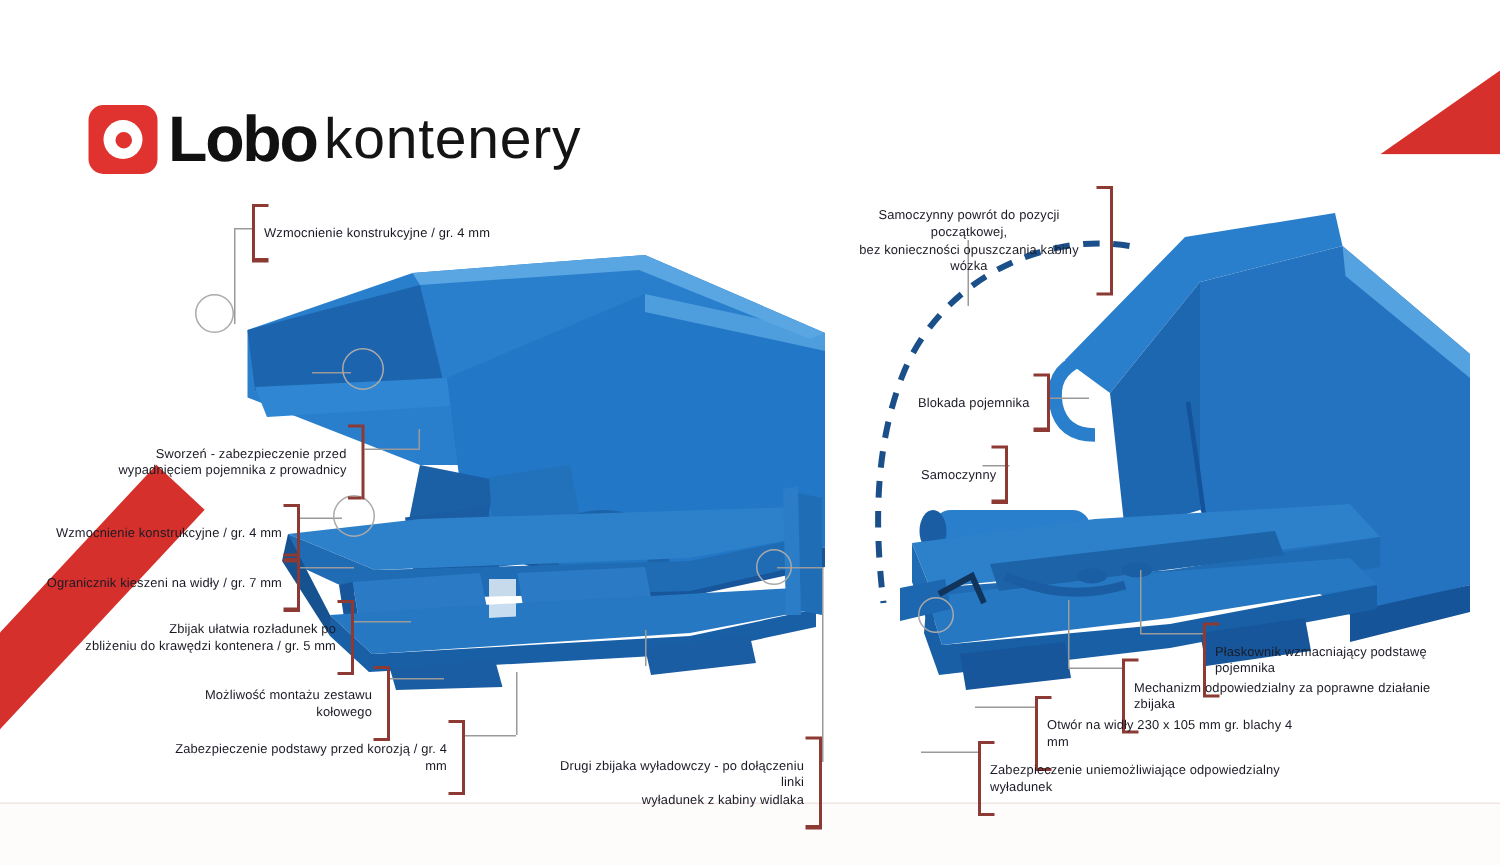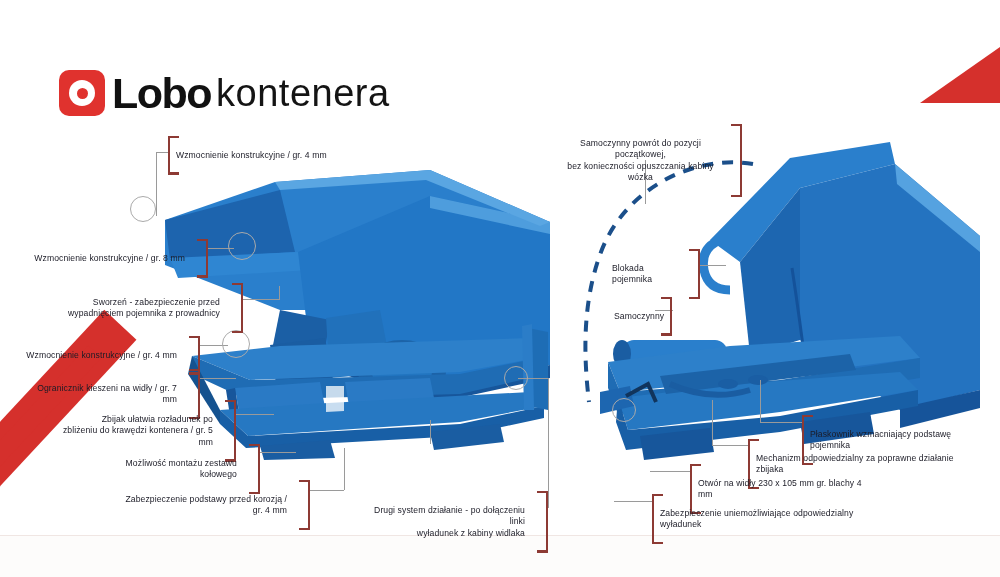--- a/index.html
+++ b/index.html
@@ -71,21 +71,21 @@
   
   .callout {
     position: absolute;
     font-size: 8.6px;
     color: #1b1b26;
     line-height: 11.5px;
     white-space: pre-line;
     letter-spacing: 0.1px;
   }
   .callout .txt { display: block; padding: 2px 6px; }
-  .callout.br { border-right: 2.2px solid #8d3a34; padding-right: 15px; }
+  .callout.br { border-right: 2.2px solid #8d3a34; padding-right: 4px; }
   .callout.bl { border-left: 2.2px solid #8d3a34; }
   .callout.br::before, .callout.br::after,
   .callout.bl::before, .callout.bl::after {
     content: ""; position: absolute; width: 9px; height: 2.2px; background: #8d3a34;
   }
   .callout.br::before { right: 0; top: 0; }
   .callout.br::after  { right: 0; bottom: 0; }
   .callout.bl::before { left: 0; top: 0; }
   .callout.bl::after  { left: 0; bottom: 0; }
   .callout.align-r .txt { text-align: right; }
@@ -118,21 +118,21 @@
   <div class="stripe-bl2"></div>
   <div class="card-bottom-edge"></div>
 
   <div class="logo">
     <div class="logo-mark">
       <div class="logo-ring">
         <div class="logo-dot"></div>
       </div>
     </div>
     <div class="logo-word1">Lobo</div>
-    <div class="logo-word2">kontenera</div>
+    <div class="logo-word2">kontenery</div>
   </div>
 
   <div class="photo" style="left:130px; top:160px;">
     <svg width="430" height="300" viewBox="0 0 430 300">
 
       <polygon points="35,60 145,22 300,10 420,62 420,110 300,150 150,150 35,105" fill="#2a7fcc"></polygon>
 
       <polygon points="35,60 150,30 165,92 40,100" fill="#1d64ae"></polygon>
       <polygon points="40,98 168,92 180,110 48,118" fill="#2f86d2"></polygon>
 
@@ -258,23 +258,20 @@
   <div class="leader v" style="left:712px; top:400px; height:45px;"></div>
   <div class="leader h" style="left:712px; top:445px; width:36px;"></div>
 
   <div class="leader h" style="left:650px; top:471px; width:40px;"></div>
   <div class="leader h" style="left:614px; top:501px; width:38px;"></div>
 
   <div class="callout bl align-l" style="left:168px; top:136px; width:170px;">
     <span class="txt">Wzmocnienie konstrukcyjne / gr. 4 mm</span>
   </div>
 
-  <div class="callout br align-r" style="left:24px; top:239px; width:184px;">
-    <span class="txt">Wzmocnienie konstrukcyjne  / gr. 8 mm</span>
-  </div>
 
   <div class="callout br align-r" style="left:58px; top:283px; width:185px;">
     <span class="txt">Sworzeń - zabezpieczenie przed
 wypadnięciem pojemnika z prowadnicy</span>
   </div>
 
   <div class="callout br align-r" style="left:16px; top:336px; width:184px;">
     <span class="txt">Wzmocnienie konstrukcyjne  / gr. 4 mm</span>
   </div>
 
@@ -290,21 +287,21 @@
   <div class="callout br align-r" style="left:108px; top:444px; width:152px;">
     <span class="txt">Możliwość montażu zestawu kołowego</span>
   </div>
 
   <div class="callout br align-r" style="left:110px; top:480px; width:200px;">
     <span class="txt">Zabezpieczenie podstawy przed korozją / gr. 4 mm</span>
   </div>
 
 
   <div class="callout br align-r" style="left:362px; top:491px; width:186px;">
-    <span class="txt">Drugi system działanie - po dołączeniu linki
+    <span class="txt">Drugi zbijaka wyładowczy - po dołączeniu linki
 wyładunek z kabiny widlaka</span>
   </div>
 
   <div class="callout br align-c" style="left:556px; top:124px; width:186px;">
     <span class="txt">Samoczynny powrót do pozycji  początkowej,
 bez konieczności opuszczania kabiny wózka</span>
   </div>
 
   <div class="callout br align-l" style="left:606px; top:249px; width:94px;">
     <span class="txt">Blokada pojemnika</span>

